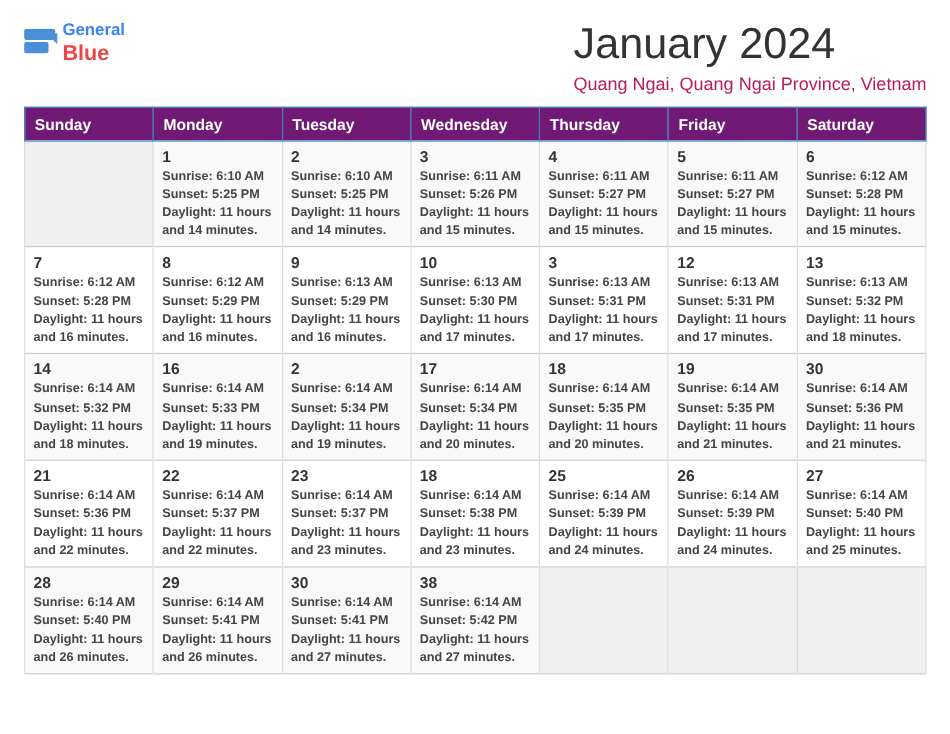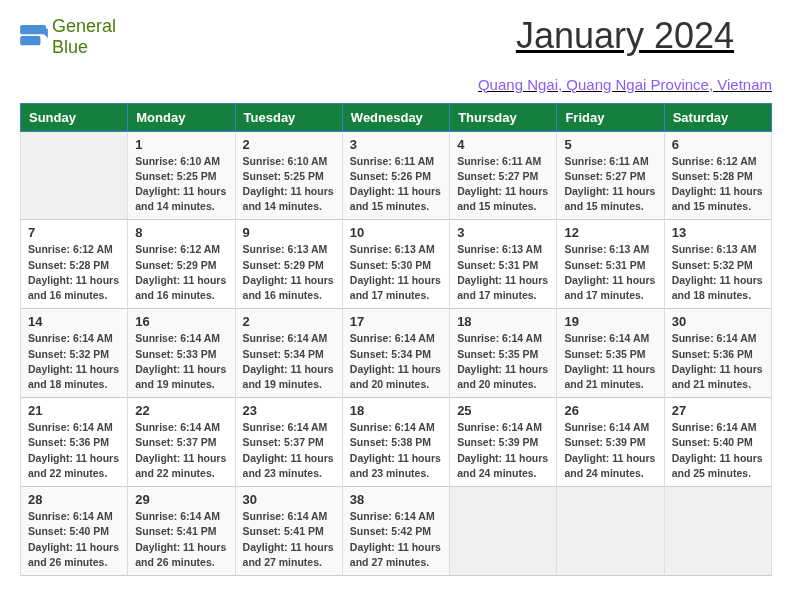--- a/index.html
+++ b/index.html
@@ -15,55 +15,54 @@
       justify-content: space-between;
       align-items: flex-start;
       margin-bottom: 10px;
     }
     .logo {
       display: flex;
       align-items: center;
       gap: 4px;
     }
     .logo-text-general {
-      font-size: 18px;
-      font-weight: normal;
-      color: #4d7c0f;
+      font-size: 14px;
+      font-weight: bold;
+      color: #3b82f6;
     }
     .logo-text-blue {
       font-size: 18px;
-      font-weight: normal;
-      color: #4d7c0f;
+      font-weight: bold;
+      color: #ef4444;
     }
     .logo-icon {
       width: 28px;
       height: 24px;
     }
     .title-section {
-      text-align: center;
-      text-decoration: underline;
+      text-align: left;
     }
     .month-title {
       font-size: 36px;
       font-weight: normal;
       color: #333;
       line-height: 1.1;
     }
     .location-title {
       font-size: 15px;
-      color: #8b5cf6;
-      margin-top: 20px;
+      color: #be185d;
+      margin-top: 6px;
     }
     table {
       width: 100%;
       border-collapse: collapse;
       font-size: 11px;
     }
     thead tr th {
-      background-color: #15803d;
+      background-color: #701a75;
       color: #fff;
       font-weight: bold;
       font-size: 13px;
       padding: 6px 8px;
       border: 1px solid #3a7fc1;
       text-align: left;
     }
     tbody tr {
       border-bottom: 1px solid #ccc;
     }

